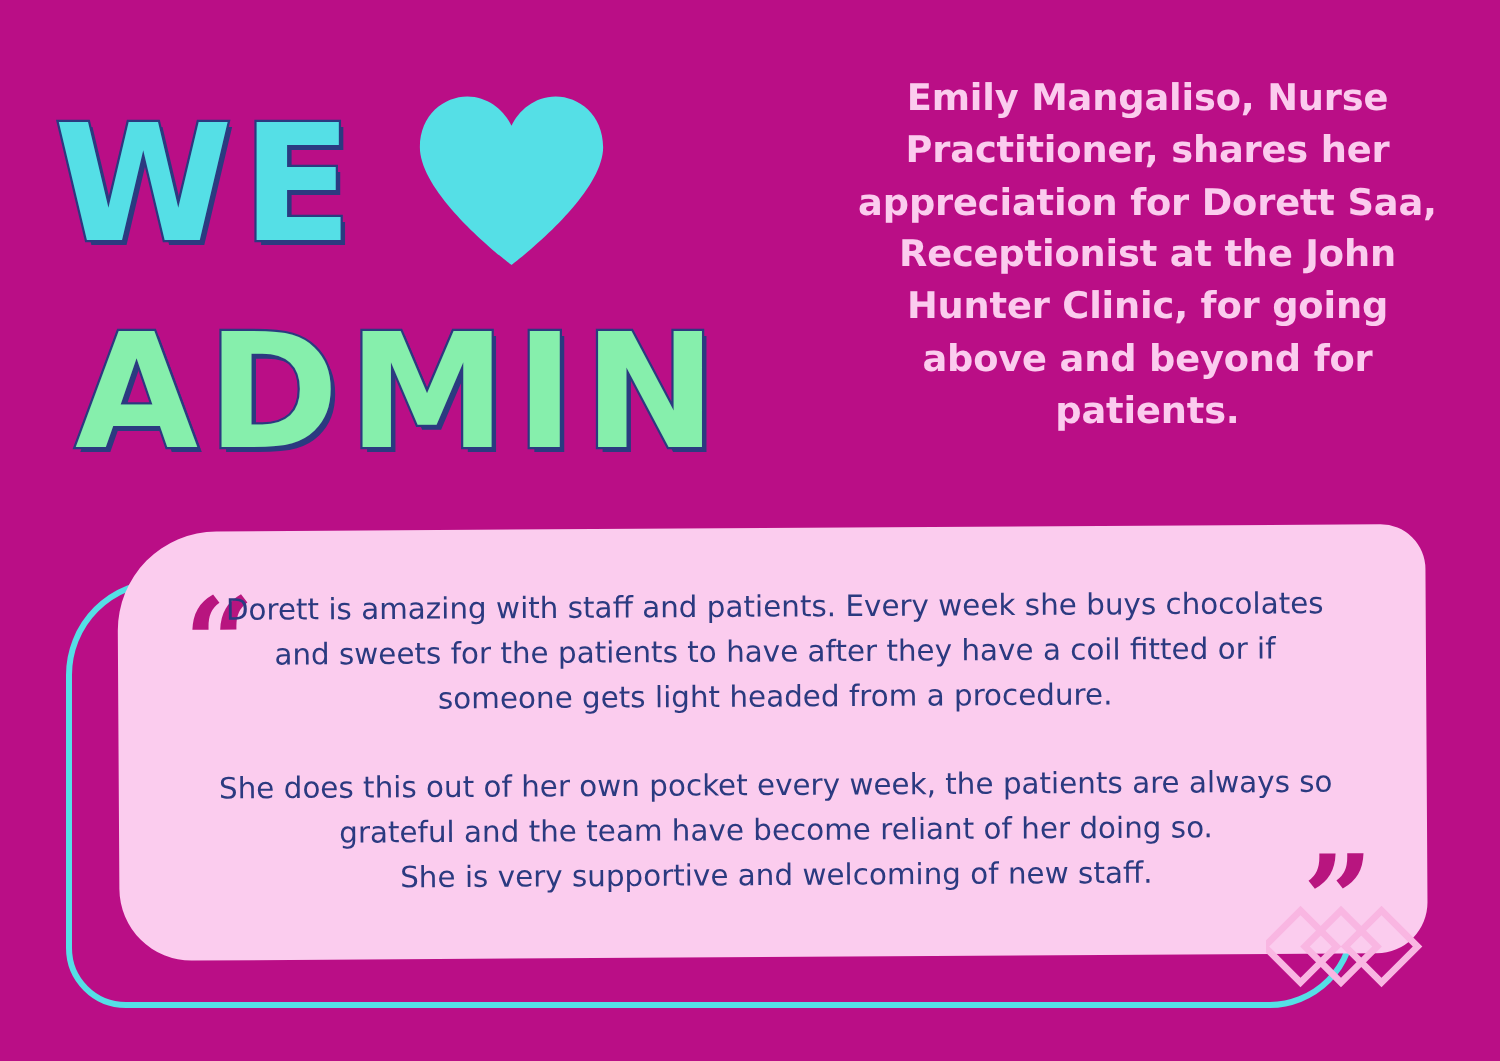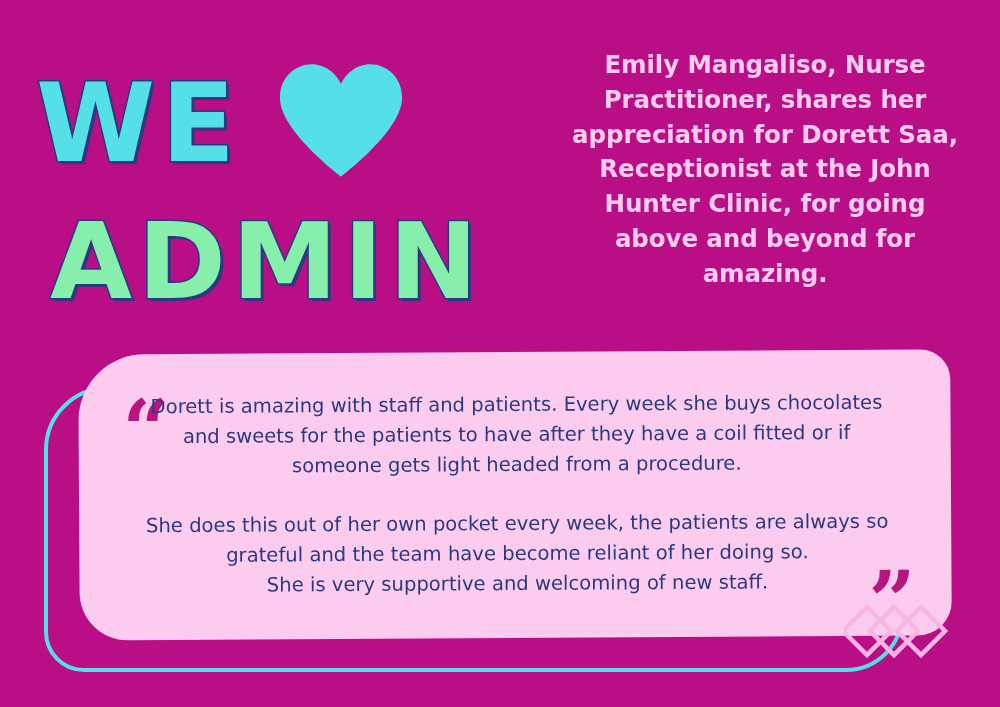--- a/index.html
+++ b/index.html
@@ -192,21 +192,21 @@
                  C 101 3, 116 14, 116 34
                  C 116 64, 60 106, 60 106 Z" fill="#55dfe6"></path>
       </svg>
     </div>
 
     <div class="bubble-line" id="line-admin">
       <span class="bubble-word bubble-admin">ADMIN</span>
     </div>
   </div>
 
-  <div id="intro-text">Emily Mangaliso, Nurse Practitioner, shares her appreciation for Dorett Saa, Receptionist at the John Hunter Clinic, for going above and beyond for amazing.</div>
+  <div id="intro-text">Emily Mangaliso, Nurse Practitioner, shares her appreciation for Dorett Saa, Receptionist at the John Hunter Clinic, for going above and beyond for patients.</div>
 
   <div id="quote-card-area">
 
     <div id="card-outline"></div>
 
     <div id="card-body">
 
       <span class="quote-mark" id="quote-mark-open">“</span>
 
       <span class="quote-mark" id="quote-mark-close">”</span>

